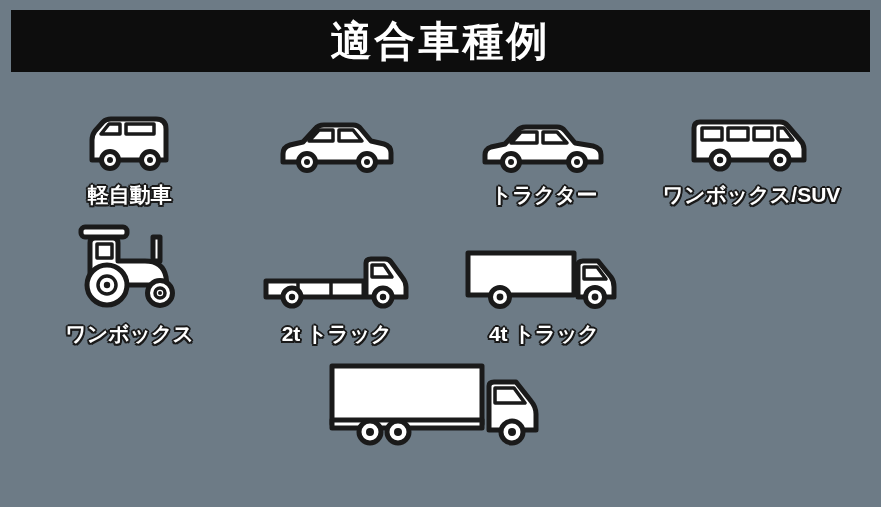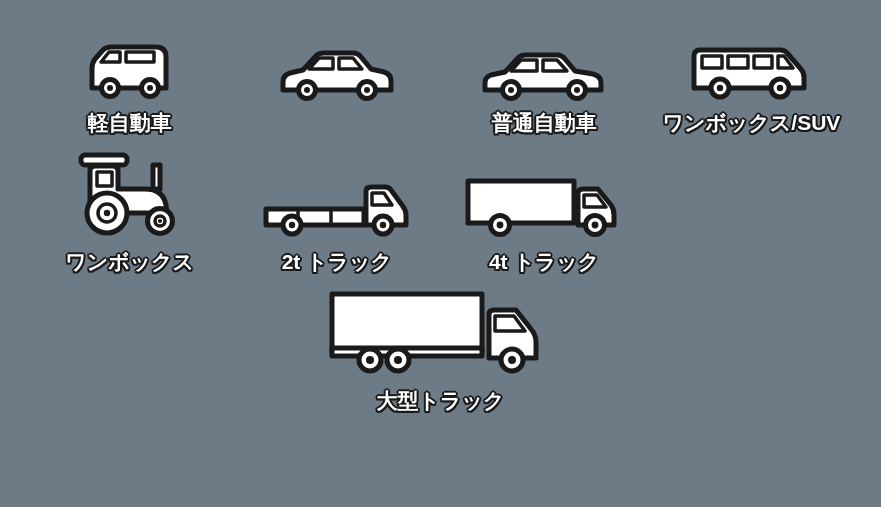--- a/index.html
+++ b/index.html
@@ -43,20 +43,23 @@
   .v{fill:var(--icon-fill);stroke:var(--icon-stroke);stroke-width:5;stroke-linejoin:round;stroke-linecap:round}
   .w{fill:var(--icon-fill);stroke:var(--icon-stroke);stroke-width:3.5;stroke-linejoin:round}
   .hub{fill:var(--icon-stroke);stroke:none}
   .ln{stroke:var(--icon-stroke);stroke-width:3.5}
 </style>
 </head>
 <body>
 
 <div class="stage">
 
+  <div class="banner">
+    <h1 class="banner-title">適合車種例</h1>
+  </div>
 
   <div class="row row1">
 
     <div class="cell">
       <div class="iconbox">
         <svg width="96" height="66" viewBox="0 0 96 66">
           <path class="v" d="M10 50 V30 Q10 25 13 21 L21 12 Q24 9 29 9 H74 Q84 9 84 19 V50 Z"></path>
           <path class="w" d="M19 24 L27 14 H38 V24 Z"></path>
           <rect class="w" x="44" y="14" width="28" height="10"></rect>
           <circle class="v" cx="28" cy="50" r="8.5"></circle>
@@ -87,21 +90,21 @@
         <svg width="130" height="62" viewBox="0 0 130 62">
           <path class="v" d="M6 48 V41 Q6 35 12 33 L26 30 L38 17 Q41 13 47 13 H78 Q83 13 86 17 L96 29 L114 32 Q122 34 122 41 V48 Z"></path>
           <path class="w" d="M32 29 L42 18 H58 V29 Z"></path>
           <path class="w" d="M64 18 H78 L88 29 H64 Z"></path>
           <circle class="v" cx="32" cy="48" r="8.5"></circle>
             <circle class="hub" cx="32" cy="48" r="3"></circle>
           <circle class="v" cx="98" cy="48" r="8.5"></circle>
             <circle class="hub" cx="98" cy="48" r="3"></circle>
         </svg>
       </div>
-      <div class="vlabel">普通自動車</div>
+      <div class="vlabel">トラクター</div>
     </div>
 
     <div class="cell">
       <div class="iconbox">
         <svg width="130" height="66" viewBox="0 0 130 66">
           <path class="v" d="M8 50 V18 Q8 12 14 12 H94 Q99 12 102 16 L114 30 Q118 34 118 39 V50 Z"></path>
           <rect class="w" x="16" y="18" width="20" height="12"></rect>
           <rect class="w" x="42" y="18" width="20" height="12"></rect>
           <rect class="w" x="68" y="18" width="18" height="12"></rect>
           <path class="w" d="M92 18 H98 L107 30 H92 Z"></path>
@@ -180,17 +183,16 @@
           <path class="v" d="M163 72 V28 Q163 24 168 24 H190 L205 43 Q210 49 210 56 V72 Z"></path>
           <path class="w" d="M169 30 H188 L199 45 H169 Z"></path>
           <circle class="v" cx="44" cy="74" r="11"></circle>
             <circle class="hub" cx="44" cy="74" r="4"></circle>
           <circle class="v" cx="72" cy="74" r="11"></circle>
             <circle class="hub" cx="72" cy="74" r="4"></circle>
           <circle class="v" cx="186" cy="74" r="11"></circle>
             <circle class="hub" cx="186" cy="74" r="4"></circle>
         </svg>
       </div>
-      <div class="vlabel">大型トラック</div>
     </div>
   </div>
 
 </div>
 
 </body></html>

